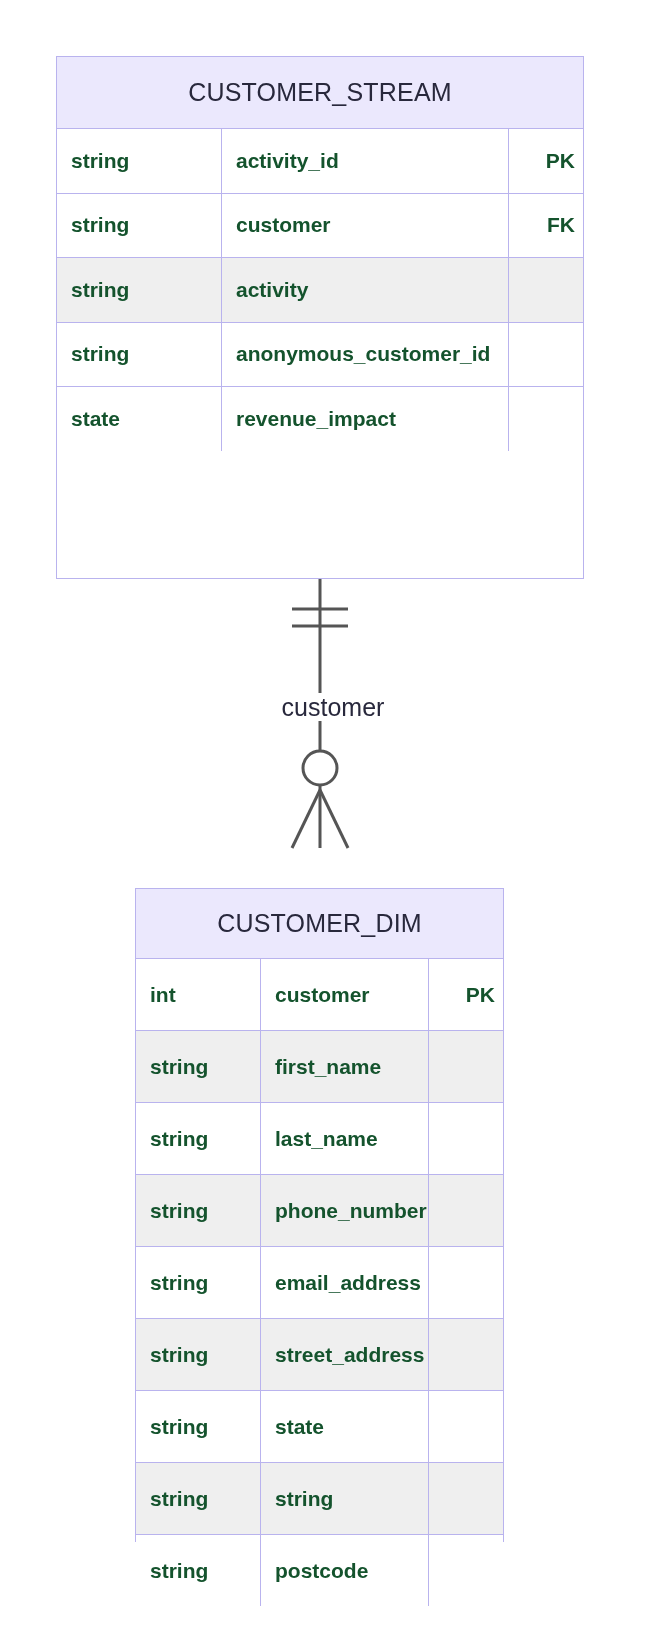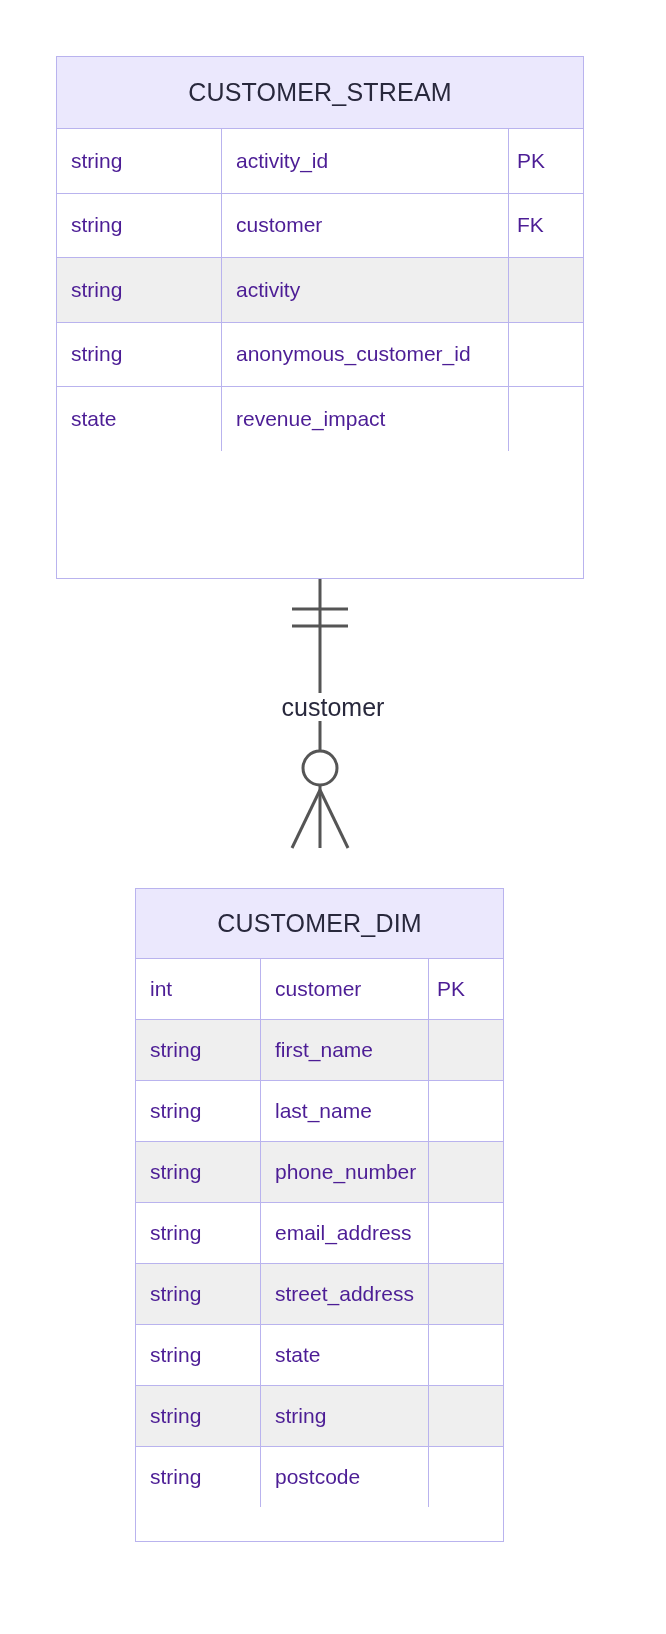--- a/index.html
+++ b/index.html
@@ -46,34 +46,34 @@
     justify-content: center;
   }
 
   .attr-table {
     border-collapse: collapse;
     width: 100%;
     table-layout: fixed;
   }
   .attr-table tr > td {
     border: 1.6px solid #b9b3ee;
-    color: #4c1d95;
+    color: #14532d;
     font-size: 21px;
-    font-weight: 400;
+    font-weight: 700;
     padding: 0 14px;
     vertical-align: middle;
     white-space: nowrap;
     overflow: hidden;
   }
   .attr-table tr.odd > td { background: #ffffff; }
   .attr-table tr.even > td { background: #efefef; }
 
   .attr-table tr > td.c-type { }
   .attr-table tr > td.c-name { }
-  .attr-table tr > td.c-key  { text-align: left; padding: 0 8px; }
+  .attr-table tr > td.c-key  { text-align: right; padding: 0 8px; }
 
   
   .attr-table tr > td:first-child { border-left: none; }
   .attr-table tr > td:last-child  { border-right: none; }
   .attr-table tr:last-child > td  { border-bottom: none; }
   .attr-table tr:first-child > td { border-top: none; }
 
   
   #entity-customer-stream {
     left: 56px;
@@ -86,21 +86,21 @@
 
   
   #entity-customer-dim {
     left: 135px;
     top: 848px;
     width: 369px;
     height: 654px;
     margin-top: 40px;
   }
   #entity-customer-dim .entity-header { height: 70px; }
-  #entity-customer-dim .attr-table tr > td { height: 60px; }
+  #entity-customer-dim .attr-table tr > td { height: 71px; }
 
   
   #relationship-layer {
     position: absolute;
     left: 0; top: 0;
     width: 666px; height: 1634px;
     pointer-events: none;
   }
   .rel-label {
     position: absolute;

